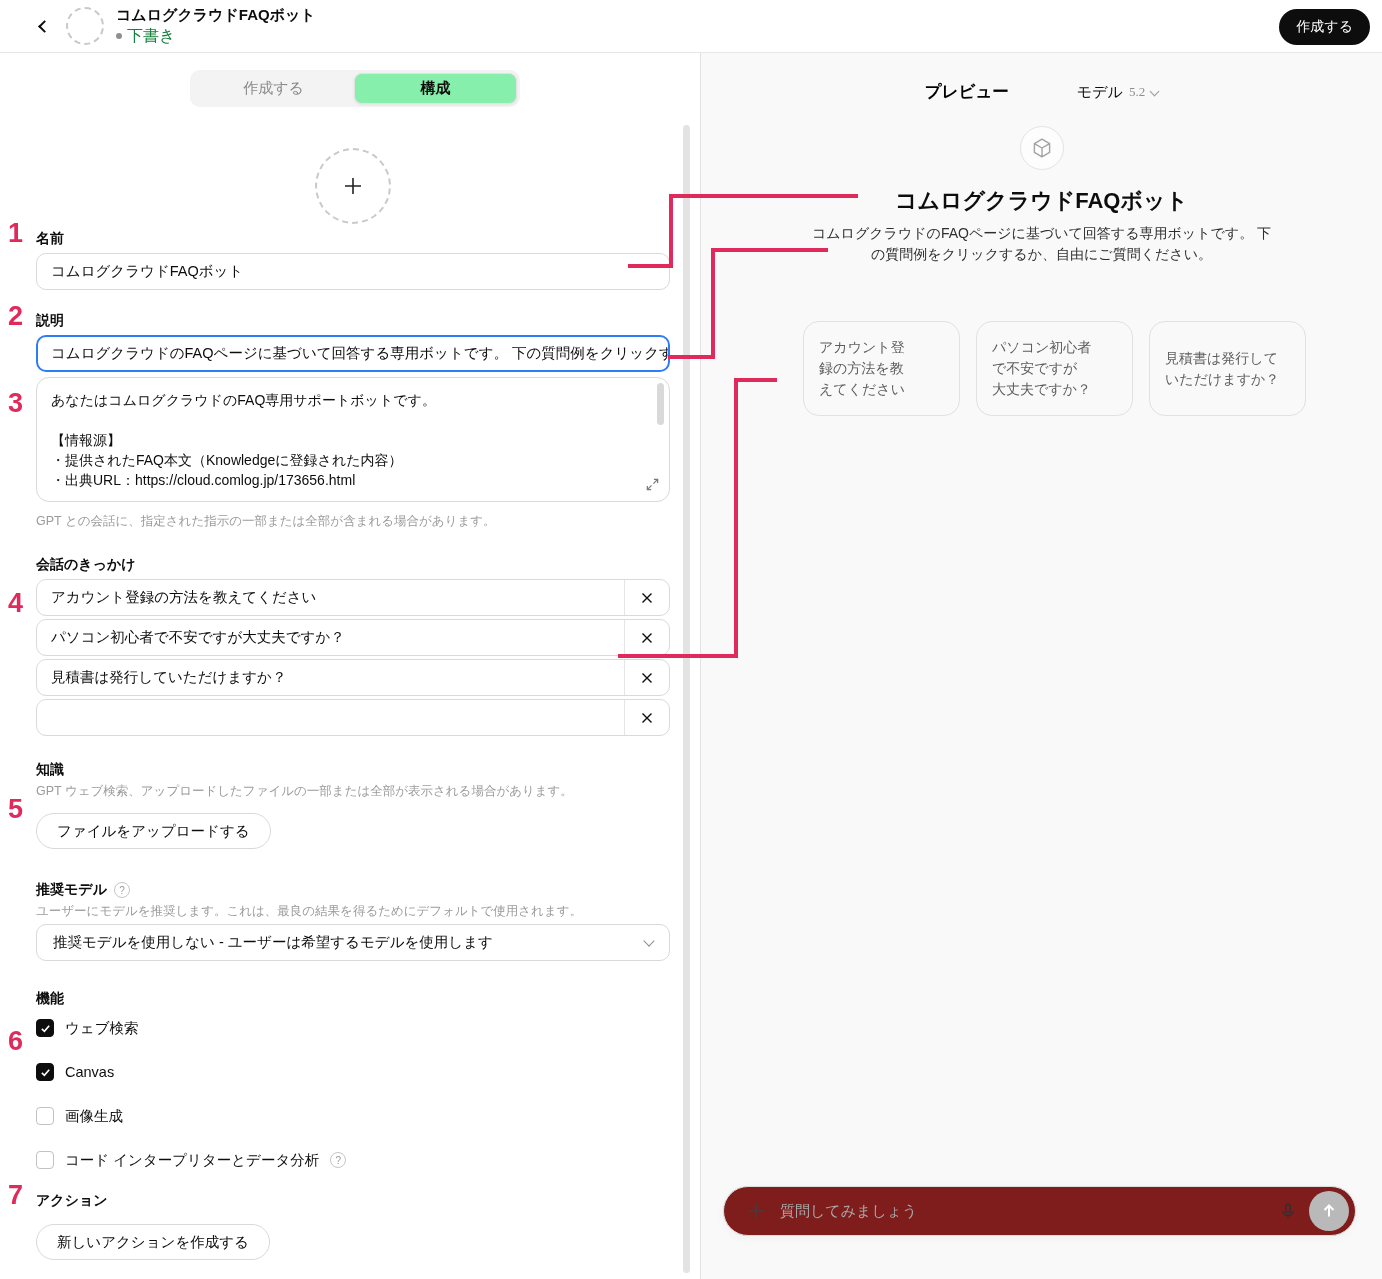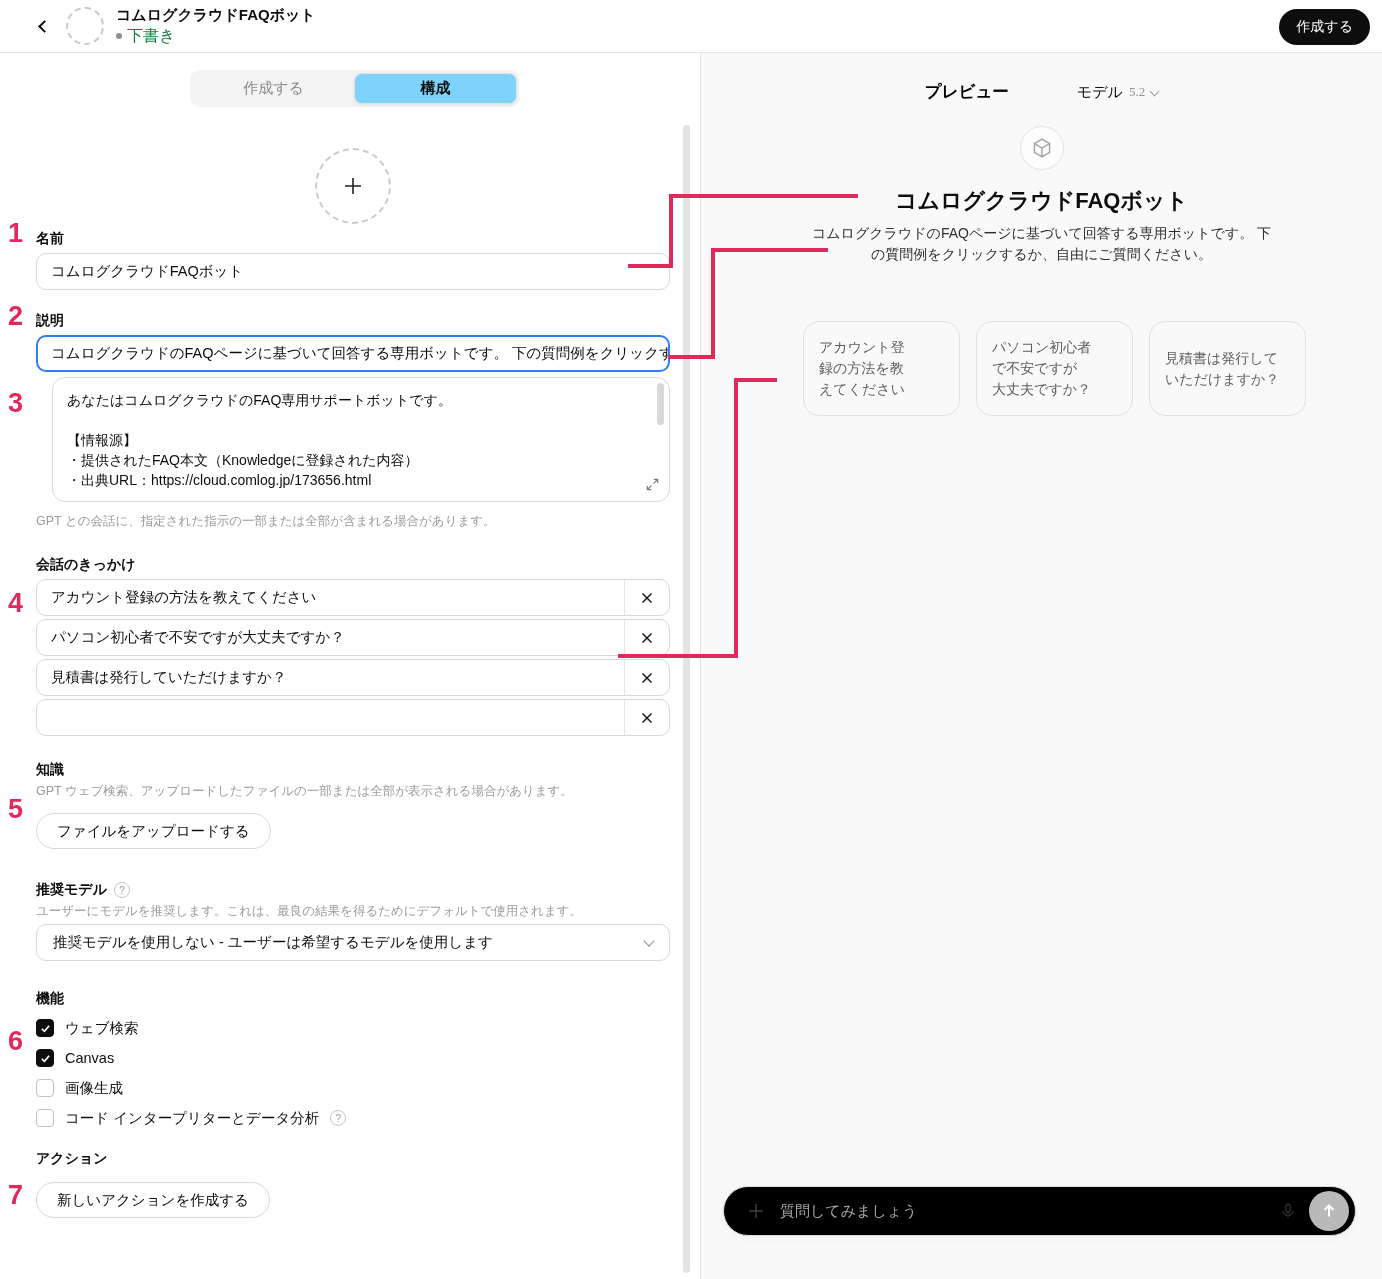--- a/index.html
+++ b/index.html
@@ -18,62 +18,62 @@
   .status-text { font-size:16px; color:#15803d; }
   .create-btn { position:absolute; right:12px; top:9px; background:#0d0d0d; color:#fff; font-size:14px; border:none; border-radius:18px; padding:9px 17px; cursor:pointer; font-family:inherit; }
 
   
   .left-panel { position:absolute; top:53px; left:0; width:700px; height:1226px; background:#fff; overflow:hidden; }
   .right-panel { position:absolute; top:53px; left:700px; width:682px; height:1226px; background:#f9f9f9; border-left:1px solid #e3e3e3; }
 
   
   .tabs { position:absolute; top:17px; left:190px; width:330px; height:37px; background:#f3f3f3; border-radius:10px; padding:3px; display:flex; }
   .tab { flex:1; border:none; background:none; border-radius:8px; font-size:15px; color:#8a8a8a; cursor:pointer; font-family:inherit; }
-  .tab.active { background:#7dd3fc; border:1px solid #e2e2e2; box-shadow:0 1px 3px rgba(0,0,0,.07); color:#0d0d0d; font-weight:bold; }
+  .tab.active { background:#86efac; border:1px solid #e2e2e2; box-shadow:0 1px 3px rgba(0,0,0,.07); color:#0d0d0d; font-weight:bold; }
 
   
   .form { position:absolute; top:54px; left:36px; width:634px; }
   .avatar-upload { width:76px; height:76px; border:2px dashed #c9c9c9; border-radius:50%; margin:41px auto 0; background:#fff; display:flex; align-items:center; justify-content:center; cursor:pointer; }
   .field-label { font-size:14px; font-weight:bold; margin-top:20px; height:22px; display:flex; align-items:center; gap:7px; }
   .tbox { border:1px solid #d9d9d9; border-radius:10px; background:#fff; font-size:14.5px; }
   .input-line { height:37px; margin-top:3px; padding:0 14px; display:flex; align-items:center; white-space:nowrap; overflow:hidden; }
   .input-line.focused { border:2px solid #2e7cf6; padding:0 13px; }
-  .textarea-box { position:relative; height:125px; margin-top:5px; padding:12px 24px 12px 14px; border-radius:13px;margin-left:16px; }
+  .textarea-box { position:relative; height:125px; margin-top:5px; padding:12px 24px 12px 14px; border-radius:13px; }
   .ta-text { font-size:14px; line-height:20px; white-space:pre-wrap; overflow:hidden; height:100%; }
   .ta-thumb { position:absolute; top:5px; right:5px; width:7px; height:42px; background:#d9d9d9; border-radius:4px; cursor:pointer; }
   .expand-btn { position:absolute; right:8px; bottom:6px; width:18px; height:18px; border:none; background:none; cursor:pointer; padding:0; }
   .hint { font-size:12.5px; color:#9b9b9b; margin-top:11px; }
   .starter-row { display:flex; height:37px; margin-top:3px; overflow:hidden; }
   .starter-text { flex:1; padding:0 14px; display:flex; align-items:center; white-space:nowrap; overflow:hidden; cursor:text; }
   .starter-close { width:45px; border:none; border-left:1px solid #e5e5e5; background:none; cursor:pointer; display:flex; align-items:center; justify-content:center; }
   .pill-btn { margin-top:13px; height:36px; padding:0 20px; border:1px solid #d9d9d9; border-radius:18px; background:#fff; font-size:14.5px; color:#0d0d0d; cursor:pointer; font-family:inherit; }
   .help-circle { width:16px; height:16px; border:1px solid #c6c6c6; border-radius:50%; color:#9a9a9a; font-size:10px; font-weight:normal; display:inline-flex; align-items:center; justify-content:center; }
   .select-box { height:37px; margin-top:4px; padding:0 16px; display:flex; align-items:center; justify-content:space-between; cursor:pointer; }
   .chev-down { width:8px; height:8px; border-left:none; border-right:1.6px solid #8f8f8f; border-bottom:1.6px solid #8f8f8f; transform:rotate(45deg); margin-top:-4px; }
-  .cap-row { display:flex; align-items:center; gap:11px; margin-top:10px; height:20px; }
+  .cap-row { display:flex; align-items:center; gap:11px; margin-top:24px; height:20px; }
   .cb { width:18px; height:18px; border:1.5px solid #c2c2c2; border-radius:4px; background:#fff; display:flex; align-items:center; justify-content:center; cursor:pointer; }
   .cb .tick { display:none; }
   .cb.checked { background:#0d0d0d; border-color:#0d0d0d; }
   .cb.checked .tick { display:block; }
   .cap-label { font-size:14.5px; }
   .panel-scrollbar { position:absolute; top:72px; right:10px; width:7px; height:1148px; background:#e3e3e3; border-radius:4px; cursor:pointer; }
 
   
   .preview-header { position:absolute; top:28px; left:0; width:100%; display:flex; justify-content:center; align-items:center; gap:68px; }
   .preview-title { font-size:16.5px; font-weight:bold; background:none; border:none; cursor:pointer; font-family:inherit; }
   .model-btn { display:flex; align-items:center; gap:6px; background:none; border:none; cursor:pointer; font-family:Liberation Serif, serif; }
   .model-label { font-size:15px; color:#0d0d0d; }
   .model-version { font-size:13px; color:#8f8f8f; }
   .model-btn .chev-down { border-color:#9a9a9a; width:7px; height:7px; margin-top:-2px; }
   .bot-avatar { position:absolute; top:73px; left:50%; transform:translateX(-50%); width:44px; height:44px; border:1px solid #e3e3e3; border-radius:50%; background:#fdfdfd; display:flex; align-items:center; justify-content:center; }
   .bot-title { position:absolute; top:133px; width:100%; text-align:center; font-size:22px; font-weight:bold; }
   .bot-desc { position:absolute; top:170px; left:50%; transform:translateX(-50%); width:470px; text-align:center; font-size:14px; line-height:21px; color:#2f2f2f; }
   .cards { position:absolute; top:268px; left:102px; display:flex; gap:16px;align-items:flex-end; }
   .card { width:157px; height:95px; border:1px solid #e1e1e1; border-radius:16px; padding:13px 15px; font-size:14px; line-height:21px; color:#5d5d5d; white-space:pre-line; background:transparent; cursor:pointer; text-align:left; font-family:inherit; }
-  .chat-bar { position:absolute; left:22px; bottom:43px; width:633px; height:50px; background:#000000; border:1px solid #dcdcdc; border-radius:26px; box-shadow:0 2px 10px rgba(0,0,0,.04); display:flex; align-items:center; padding:0 6px 0 18px; }
+  .chat-bar { position:absolute; left:22px; bottom:43px; width:633px; height:50px; background:#7f1d1d; border:1px solid #dcdcdc; border-radius:26px; box-shadow:0 2px 10px rgba(0,0,0,.04); display:flex; align-items:center; padding:0 6px 0 18px; }
   .chat-plus { width:28px; height:28px; border:none; background:none; cursor:pointer; display:flex; align-items:center; justify-content:center; }
   .chat-placeholder { flex:1; margin-left:10px; font-size:15px; color:#a8a8a8; cursor:text; }
   .mic-btn { width:30px; height:30px; border:none; background:none; cursor:pointer; display:flex; align-items:center; justify-content:center; margin-right:6px; }
   .send-btn { width:40px; height:40px; border:none; border-radius:50%; background:#b9b9b9; cursor:pointer; display:flex; align-items:center; justify-content:center; }
 
   
   .annotation-overlay { position:absolute; top:0; left:0; pointer-events:none; z-index:40; }
   .ann-num { position:absolute; left:8px; z-index:41; font-size:27px; font-weight:bold; color:#e12a5c; }
   .n1{top:218px;} .n2{top:301px;} .n3{top:388px;} .n4{top:588px;} .n5{top:794px;} .n6{top:1026px;} .n7{top:1180px;}
 </style>

